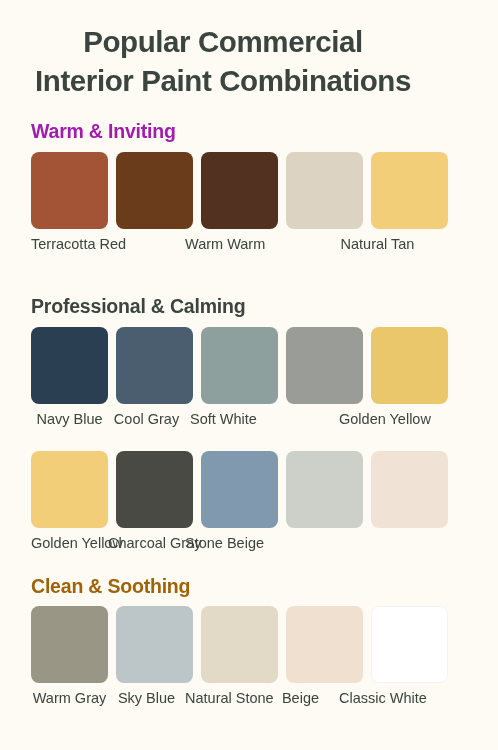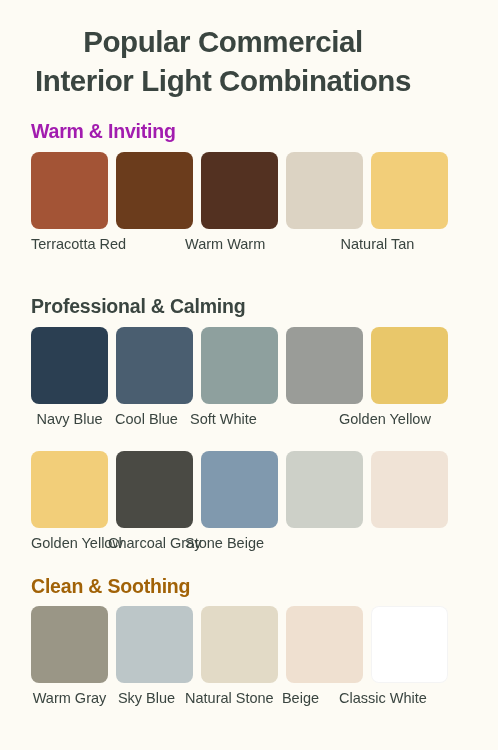--- a/index.html
+++ b/index.html
@@ -92,21 +92,21 @@
 
   .section-gap { height: 13px; }
 </style>
 </head>
 <body style="background: rgb(253, 251, 244);">
 
 <div id="poster" style="background: rgb(253, 251, 244);">
 
   <h1 class="title" style="color: rgb(58, 69, 64);">
     <span class="title-line">Popular Commercial</span>
-    <span class="title-line">Interior Light Combinations</span>
+    <span class="title-line">Interior Paint Combinations</span>
   </h1>
 
   <div class="sections">
 
     <div class="section">
       <div class="section-heading" style="color: #a21caf;">Warm &amp; Inviting</div>
       <div class="swatch-row">
         <div class="swatch" style="background-color: rgb(163, 84, 54);"></div>
         <div class="swatch" style="background-color: rgb(107, 60, 28);"></div>
         <div class="swatch" style="background-color: rgb(83, 49, 33);"></div>
@@ -128,21 +128,21 @@
       <div class="section-heading" style="color: rgb(58, 69, 64); margin-top: 20px;">Professional &amp; Calming</div>
       <div class="swatch-row">
         <div class="swatch" style="background-color: rgb(43, 63, 82);"></div>
         <div class="swatch" style="background-color: rgb(74, 94, 112);"></div>
         <div class="swatch" style="background-color: rgb(142, 160, 158);"></div>
         <div class="swatch" style="background-color: rgb(154, 156, 152);"></div>
         <div class="swatch" style="background-color: rgb(233, 199, 106);"></div>
       </div>
       <div class="label-row">
         <div class="label-cell" style="color: rgb(58, 69, 64);">Navy Blue</div>
-        <div class="label-cell" style="color: rgb(58, 69, 64);">Cool Blue</div>
+        <div class="label-cell" style="color: rgb(58, 69, 64);">Cool Gray</div>
         <div class="label-cell" style="color: rgb(58, 69, 64);">Soft White</div>
         <div class="label-cell empty" style="color: rgb(58, 69, 64);"></div>
         <div class="label-cell" style="color: rgb(58, 69, 64);">Golden Yellow</div>
       </div>
     </div>
 
     <div class="section-gap"></div>
 
     <div class="section">
       <div class="swatch-row">

